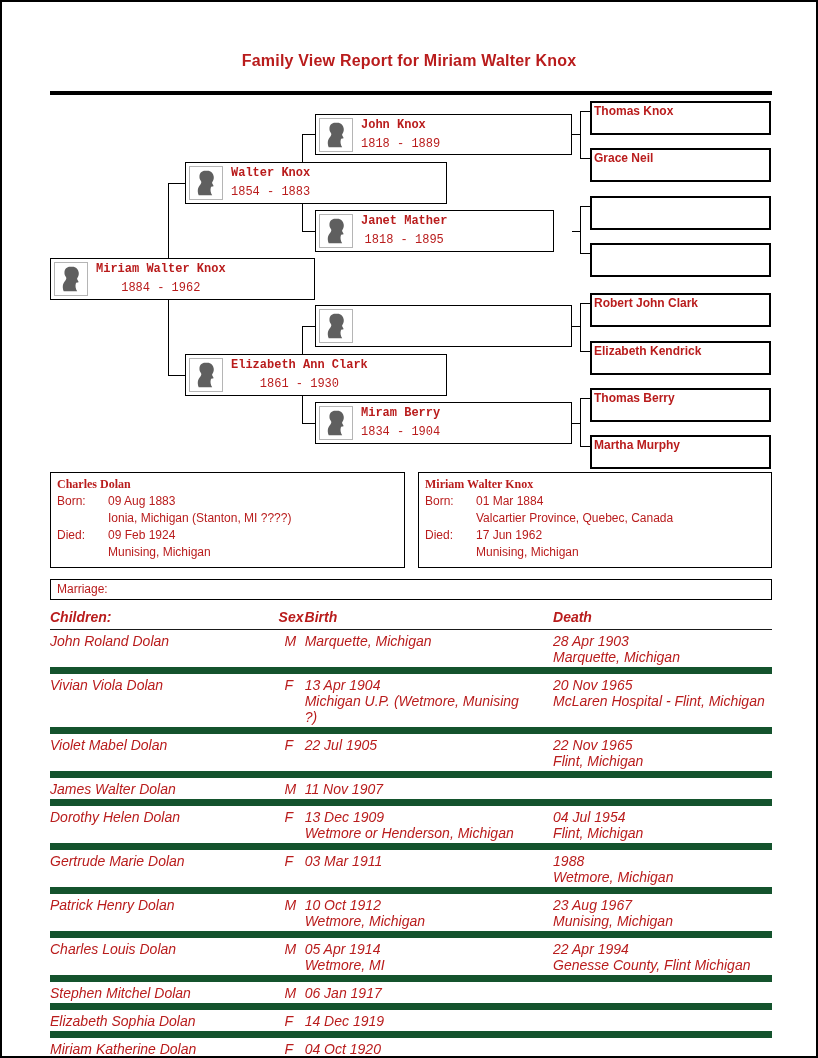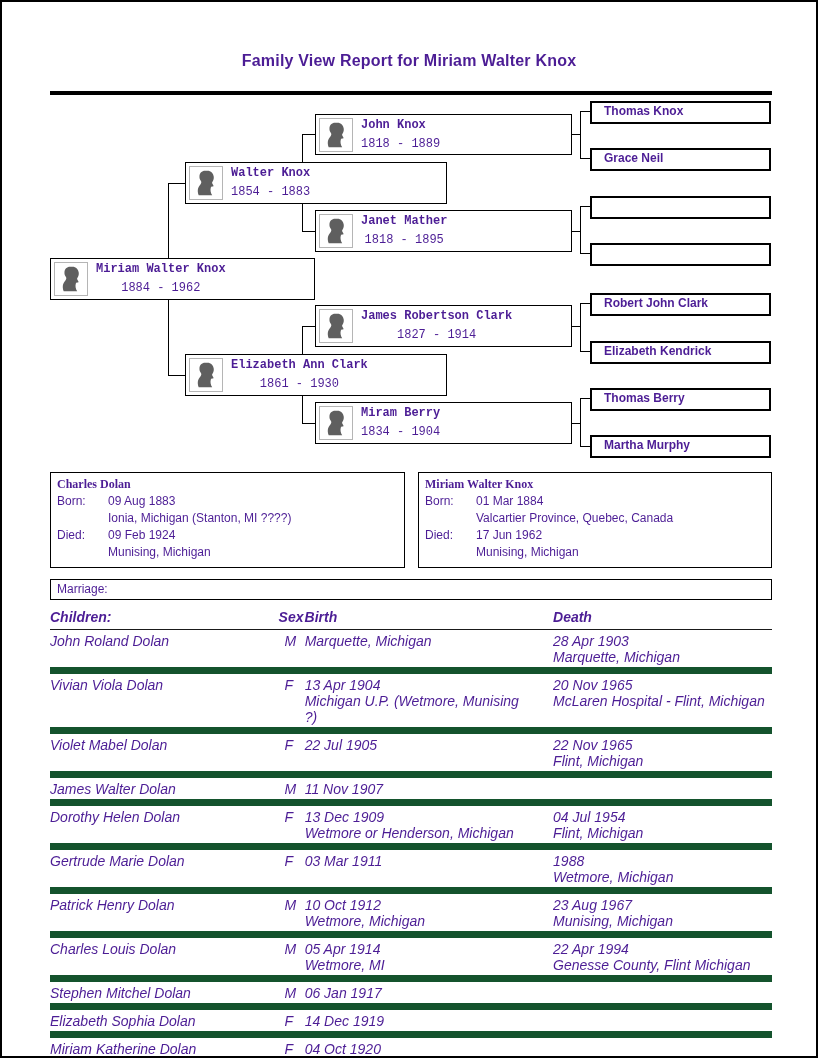--- a/index.html
+++ b/index.html
@@ -1,32 +1,32 @@
 <!DOCTYPE html>
 <html><head>
 <meta charset="utf-8">
 <style>
   html,body{margin:0;padding:0;background:#fff;}
   #page{position:relative;width:818px;height:1058px;background:#fff;border:2px solid #000;
-        box-sizing:border-box;font-family:"Liberation Sans",sans-serif;color:#4c1d95;overflow:hidden;}
+        box-sizing:border-box;font-family:"Liberation Sans",sans-serif;color:#b91c1c;overflow:hidden;}
   #title{position:absolute;top:50px;left:0;width:100%;text-align:center;
          font-size:16px;font-weight:bold;letter-spacing:.2px;}
   #rule{position:absolute;left:48px;top:89px;width:722px;height:4px;background:#000;}
   .ln{position:absolute;background:#000;z-index:1;}
   .pbox{position:absolute;border:1px solid #000;background:#fff;z-index:2;
         display:flex;align-items:center;box-sizing:border-box;}
   .sil{width:34px;height:34px;border:1px solid #b5b5b5;margin-left:3px;flex:0 0 auto;
        display:flex;align-items:center;justify-content:center;box-sizing:border-box;background:#fff;}
   .sil svg{display:block;}
   .silp{fill:#5f5f5f;}
   .ptext{margin-left:8px;line-height:19px;font-size:12px;white-space:nowrap;font-family:Liberation Mono, monospace;}
   .pname{display:block;font-weight:bold;}
   .pdates{display:block;text-align:center;}
-  .gbox{position:absolute;width:181px;height:23px;border:2px solid #000;background:#fff;z-index:2;
-        box-sizing:border-box;font-size:12px;font-weight:bold;line-height:16px;padding-left:12px;
+  .gbox{position:absolute;width:181px;height:34px;border:2px solid #000;background:#fff;z-index:2;
+        box-sizing:border-box;font-size:12px;font-weight:bold;line-height:16px;padding-left:2px;
         overflow:hidden;white-space:nowrap;}
   .panel{position:absolute;border:1px solid #000;box-sizing:border-box;background:#fff;
          font-size:12px;line-height:17px;padding:3px 0 0 6px;}
   .panel-name{font-weight:bold;font-family:Liberation Serif, serif;}
   .plabel{display:inline-block;width:51px;vertical-align:top;}
   .prow{white-space:nowrap;}
   #marriage{position:absolute;left:48px;top:577px;width:722px;height:21px;border:1px solid #000;
             box-sizing:border-box;font-size:12px;line-height:19px;padding-left:6px;background:#fff;}
   #ctable{position:absolute;left:48px;top:604px;width:722px;font-size:14px;line-height:16px;font-style:italic;}
   .thead{display:flex;font-weight:bold;padding:3px 0 4px;border-bottom:1px solid #1a1a1a;}
@@ -82,40 +82,36 @@
     <span class="sil">
         <svg viewBox="0 0 34 34" width="30" height="30">
           <path class="silp" d="M16 3C12.2 3 9.8 5.6 9.6 9c-.15 2.2.4 4 1.5 5.4.7.9.8 2.1.2 3.2-1 1.8-2.5 3.3-3.2 5.4-.7 2.2-.5 5.2.6 8H24c-1.7-2.8-2.3-5.6-1.6-8.6.3-1.2 1.1-1.6 2-1.5.8.1 1.3-.5 1-1.2L24 17.2c-.2-.4-.1-.9.2-1.3 1.2-1.6 1.8-3.6 1.6-5.9C25.5 6 22.6 3 18.6 3H16z"></path>
         </svg>
       </span>
     <span class="ptext">
         <span class="pname">John Knox</span>
         <span class="pdates">1818 - 1889</span>
       </span>
   </div>
-  <div class="pbox" style="left:313px;top:208px;width:257px;height:42px">
+  <div class="pbox" style="left:313px;top:208px;width:239px;height:42px">
     <span class="sil">
         <svg viewBox="0 0 34 34" width="30" height="30">
           <path class="silp" d="M16 3C12.2 3 9.8 5.6 9.6 9c-.15 2.2.4 4 1.5 5.4.7.9.8 2.1.2 3.2-1 1.8-2.5 3.3-3.2 5.4-.7 2.2-.5 5.2.6 8H24c-1.7-2.8-2.3-5.6-1.6-8.6.3-1.2 1.1-1.6 2-1.5.8.1 1.3-.5 1-1.2L24 17.2c-.2-.4-.1-.9.2-1.3 1.2-1.6 1.8-3.6 1.6-5.9C25.5 6 22.6 3 18.6 3H16z"></path>
         </svg>
       </span>
     <span class="ptext">
         <span class="pname">Janet Mather</span>
         <span class="pdates">1818 - 1895</span>
       </span>
   </div>
   <div class="pbox" style="left:313px;top:303px;width:257px;height:42px">
     <span class="sil">
         <svg viewBox="0 0 34 34" width="30" height="30">
           <path class="silp" d="M16 3C12.2 3 9.8 5.6 9.6 9c-.15 2.2.4 4 1.5 5.4.7.9.8 2.1.2 3.2-1 1.8-2.5 3.3-3.2 5.4-.7 2.2-.5 5.2.6 8H24c-1.7-2.8-2.3-5.6-1.6-8.6.3-1.2 1.1-1.6 2-1.5.8.1 1.3-.5 1-1.2L24 17.2c-.2-.4-.1-.9.2-1.3 1.2-1.6 1.8-3.6 1.6-5.9C25.5 6 22.6 3 18.6 3H16z"></path>
         </svg>
-      </span>
-    <span class="ptext">
-        <span class="pname">James Robertson Clark</span>
-        <span class="pdates">1827 - 1914</span>
       </span>
   </div>
   <div class="pbox" style="left:313px;top:400px;width:257px;height:42px">
     <span class="sil">
         <svg viewBox="0 0 34 34" width="30" height="30">
           <path class="silp" d="M16 3C12.2 3 9.8 5.6 9.6 9c-.15 2.2.4 4 1.5 5.4.7.9.8 2.1.2 3.2-1 1.8-2.5 3.3-3.2 5.4-.7 2.2-.5 5.2.6 8H24c-1.7-2.8-2.3-5.6-1.6-8.6.3-1.2 1.1-1.6 2-1.5.8.1 1.3-.5 1-1.2L24 17.2c-.2-.4-.1-.9.2-1.3 1.2-1.6 1.8-3.6 1.6-5.9C25.5 6 22.6 3 18.6 3H16z"></path>
         </svg>
       </span>
     <span class="ptext">
         <span class="pname">Miram Berry</span>

